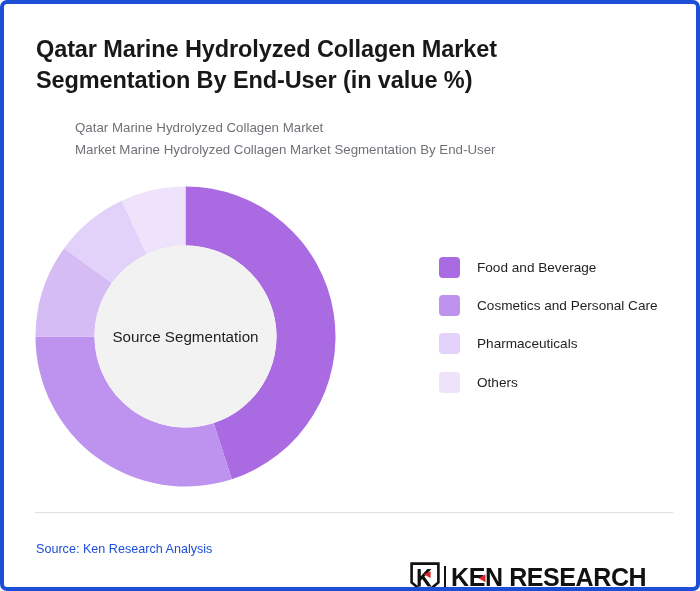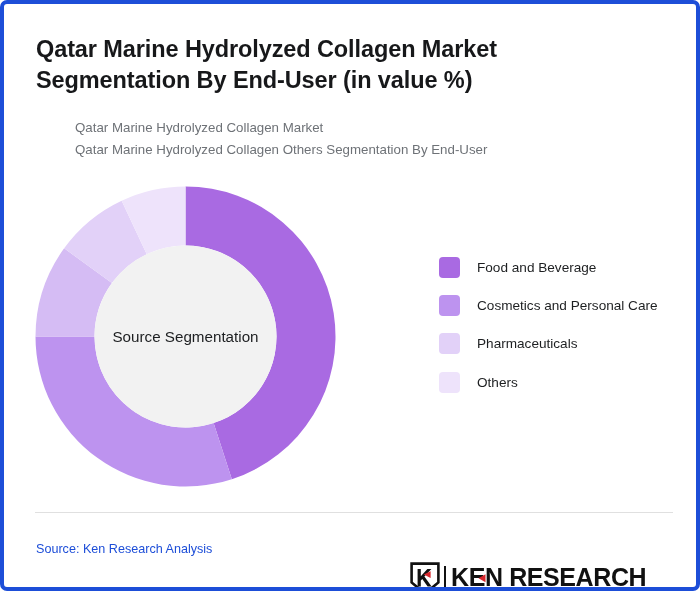--- a/index.html
+++ b/index.html
@@ -149,21 +149,21 @@
 </style>
 </head>
 <body>
 
 <div class="card">
 
   <div class="title">Qatar Marine Hydrolyzed Collagen Market Segmentation By End-User (in value %)</div>
 
   <div class="subtitle">
     <div>Qatar Marine Hydrolyzed Collagen Market</div>
-    <div>Qatar Marine Hydrolyzed Collagen Others Segmentation By End-User</div>
+    <div>Market Marine Hydrolyzed Collagen Market Segmentation By End-User</div>
   </div>
 
   <div class="chart-area">
 
     <div class="donut-wrap">
       <svg class="donut-svg" viewBox="0 0 301 301">
         <g id="donut-slices">
             <path d="M 150.5 0.5 A 150 150 0 0 1 196.8525491562421 293.158477444273 L 178.62054648812023 237.04614298285895 A 91 91 0 0 0 150.5 59.5 Z" fill="#a96ae2"></path>
             <path d="M 196.8525491562421 293.158477444273 A 150 150 0 0 1 0.5 150.50000000000003 L 59.5 150.5 A 91 91 0 0 0 178.62054648812023 237.04614298285895 Z" fill="#bd93ef"></path>
             <path d="M 0.5 150.50000000000003 A 150 150 0 0 1 29.147450843757866 62.332212156129046 L 76.87945351187977 97.01154204138496 A 91 91 0 0 0 59.5 150.5 Z" fill="#d5bcf4"></path>

